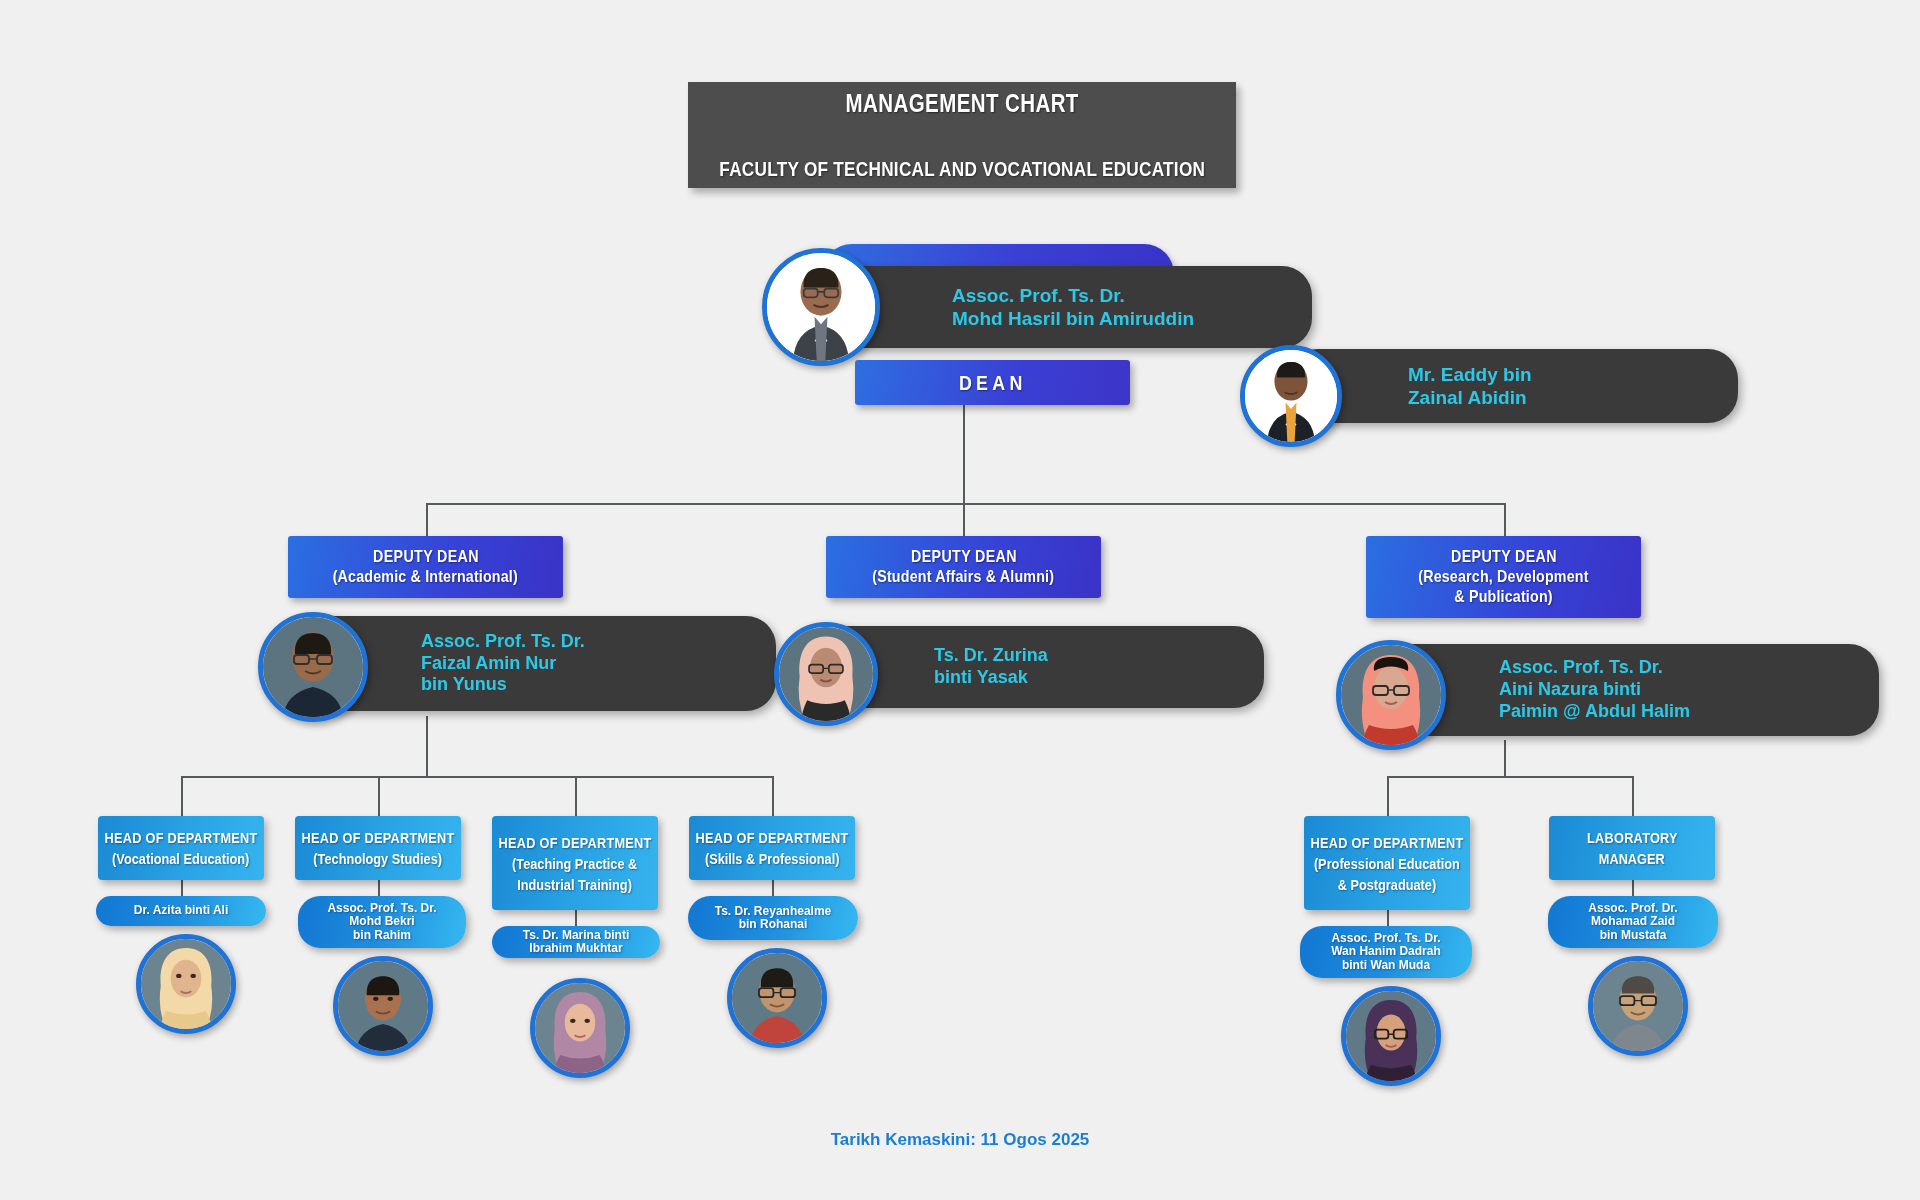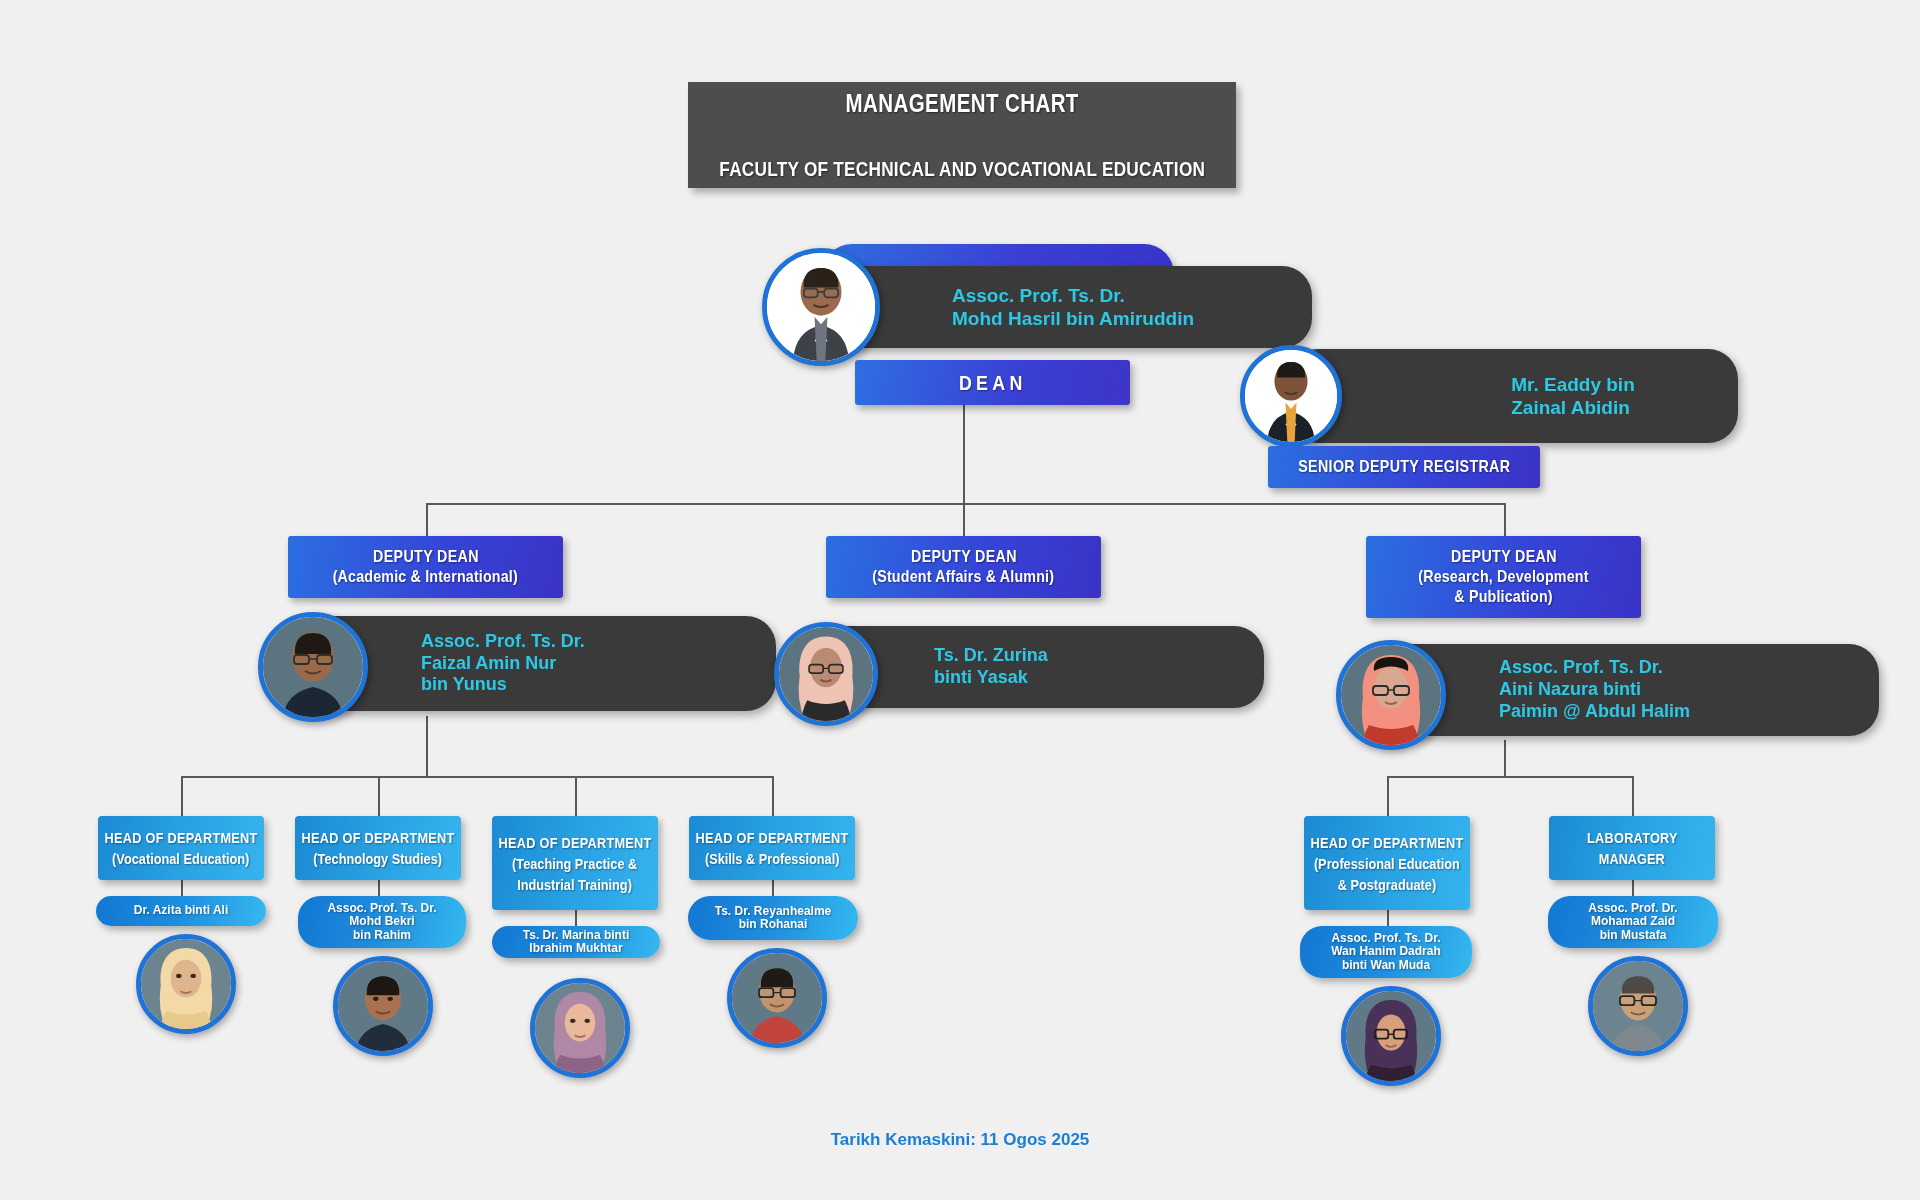--- a/index.html
+++ b/index.html
@@ -198,37 +198,34 @@
         <path d="M44 59 l6 7 l6-7 l-2 41 l-8 0 Z" fill="#6f7681"></path>
       </svg>
     </div>
   </div>
 
   <div class="abs" id="dean-bar">
     <span>DEAN</span>
   </div>
 
   <div class="pcard" style="left:1240px;top:345px;width:340px;height:95px;">
-    <div class="body" style="left:48px;top:4px;width:330px;height:94px;padding-left:120px;justify-content:center;">
+    <div class="body" style="left:48px;top:4px;width:330px;height:74px;padding-left:120px;">
       <div class="ptext" style="font-size:19px;">Mr. Eaddy bin
 Zainal Abidin</div>
     </div>
     <div class="photo" style="left:0px;top:0px;width:92px;height:92px;">
       <svg class="ph" viewBox="0 0 100 100" preserveAspectRatio="xMidYMid slice">
         <rect width="100" height="100" fill="#ffffff"></rect>
         <ellipse cx="50" cy="34" rx="18" ry="21" fill="#7d5339"></ellipse>
         <path d="M50 13 C37 13 34 22 35 30 L65 30 C66 22 63 13 50 13Z" fill="#1d1a17"></path>
         <path d="M43 46 q7 4 14 0" stroke="#4a3426" stroke-width="2" fill="none"></path>
         <path d="M24 100 q2-28 26-33 l0 8 l-6 6 l6 6 l6-6 l-6-6 l0-8 q24 5 26 33 Z" fill="#1b2029"></path>
         <path d="M44 57 l6 7 l6-7 l-2 43 l-8 0 Z" fill="#e8a33d"></path>
       </svg>
     </div>
-  </div>
-  <div class="tbar" style="left:1268px;top:446px;width:272px;height:42px;">
-    <div class="l1">SENIOR DEPUTY REGISTRAR</div>
   </div>
 
   <div class="tbar" style="left:288px;top:536px;width:275px;height:62px;">
     <div class="l1">DEPUTY DEAN</div>
     <div class="l2">(Academic &amp; International)</div>
   </div>
   <div class="pcard" style="left:258px;top:612px;width:340px;height:105px;">
     <div class="body" style="left:45px;top:4px;width:355px;height:95px;padding-left:118px;">
       <div class="ptext" style="font-size:18px;">Assoc. Prof. Ts. Dr.
 Faizal Amin Nur

